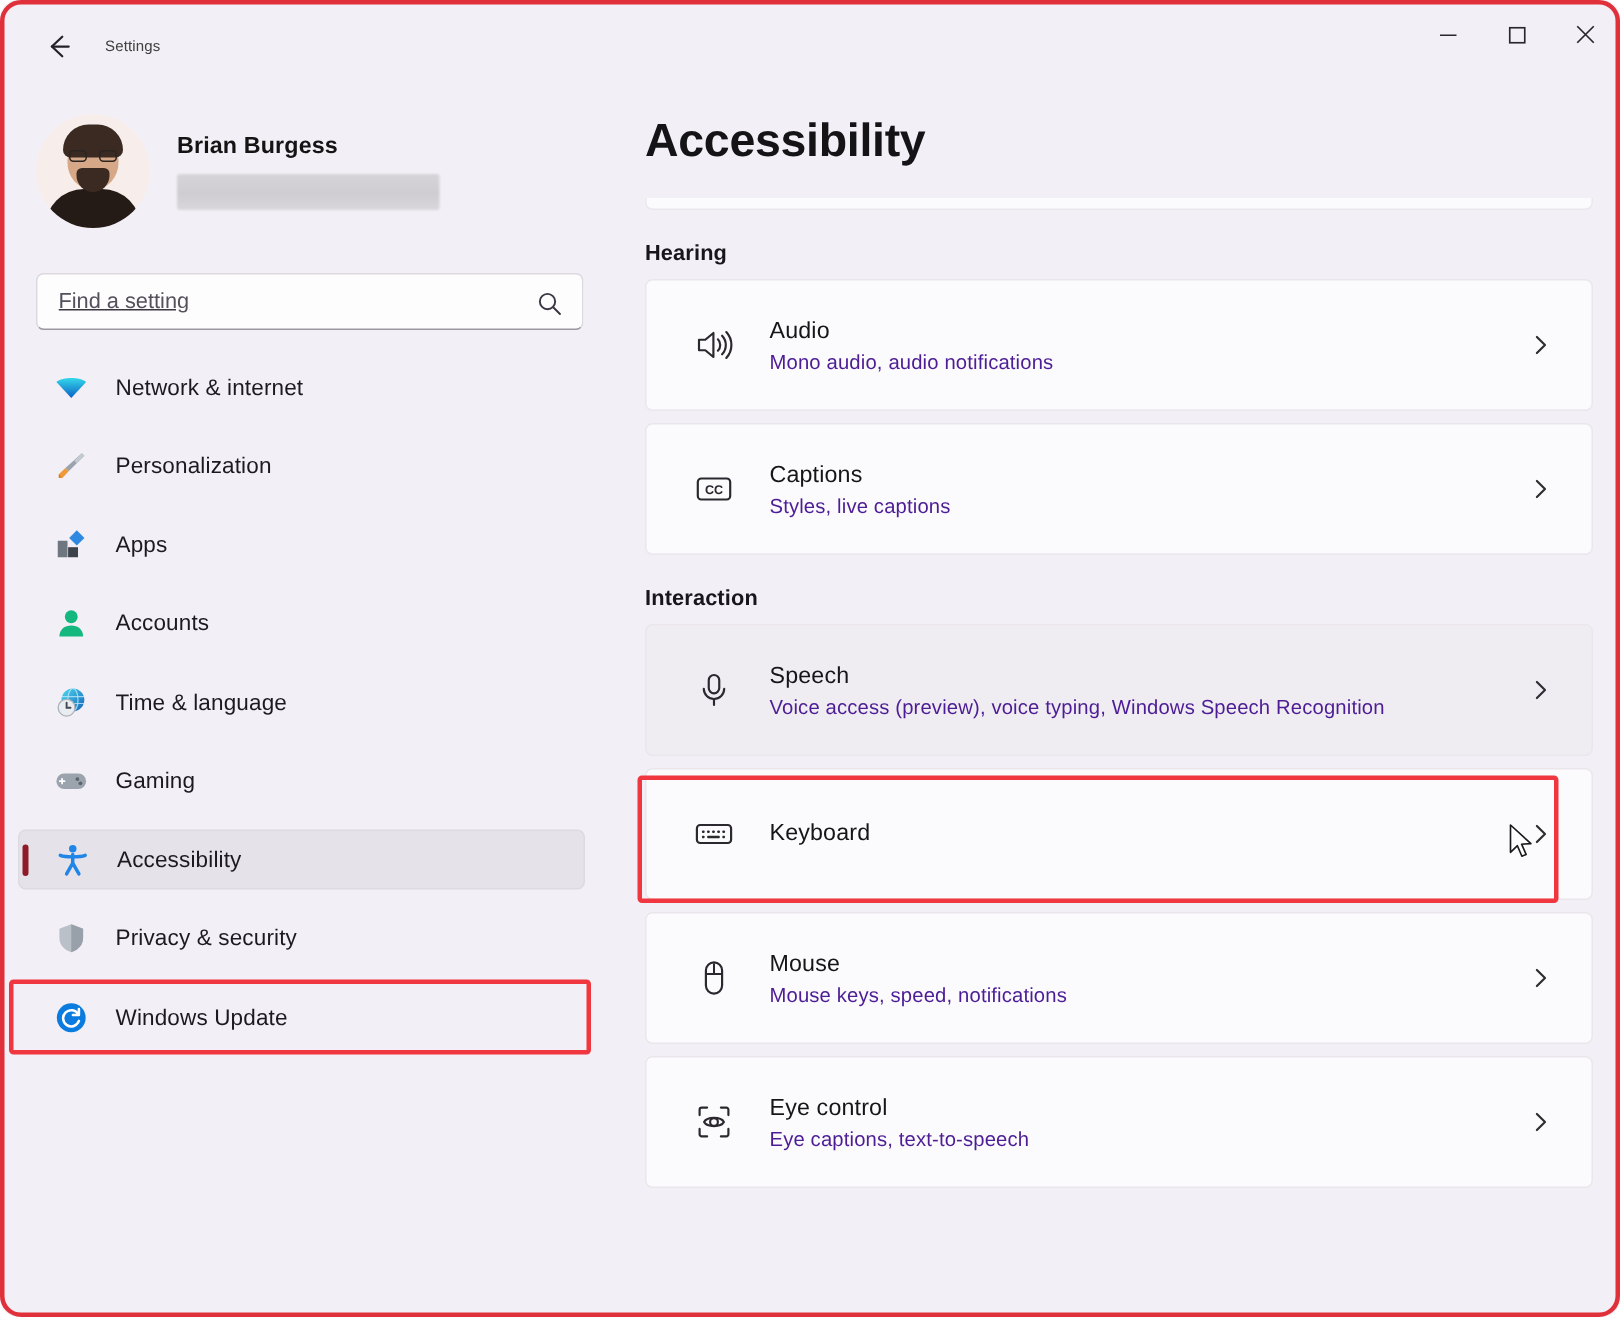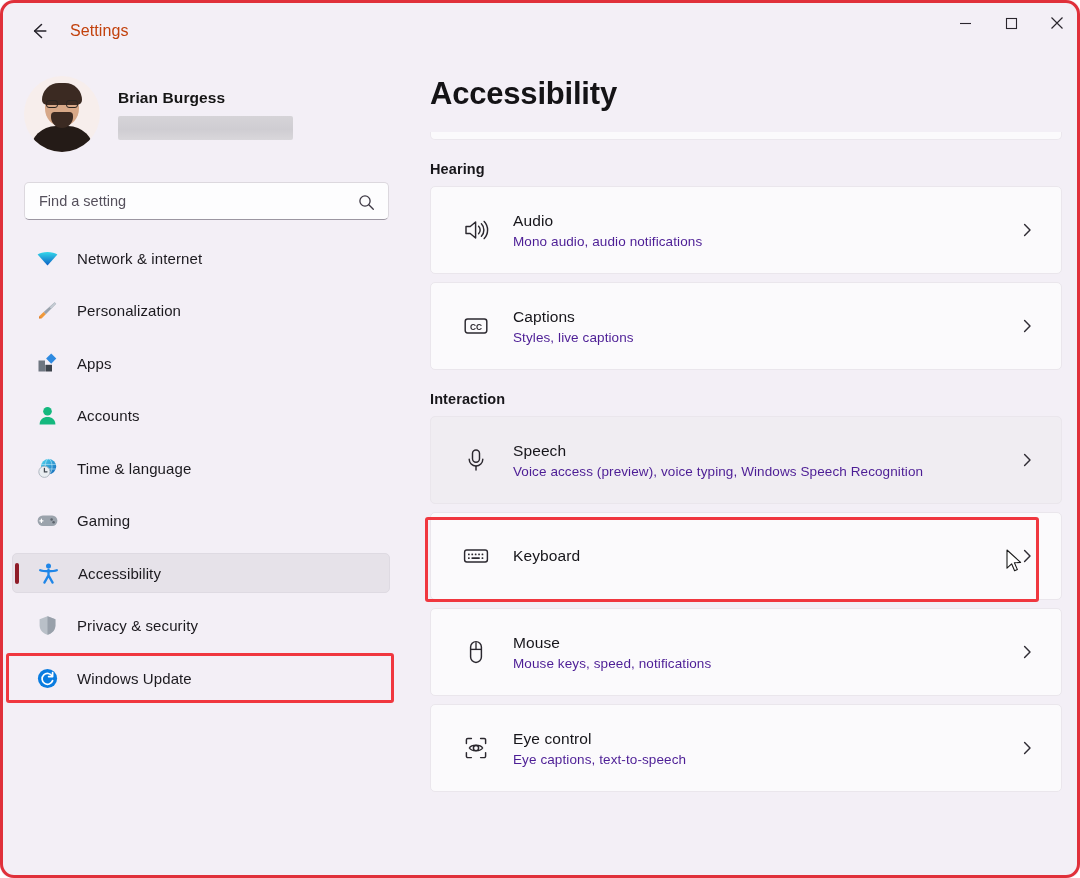--- a/index.html
+++ b/index.html
@@ -44,22 +44,22 @@
   #back-button {
     width: 38px; height: 32px;
     margin-left: 20px;
     display: flex; align-items: center; justify-content: center;
     border-radius: 5px;
     cursor: pointer;
   }
   #back-button svg { display:block; }
   #titlebar-title {
     margin-left: 12px;
-    font-size: 16px;
-    color: #c2410c;
+    font-size: 10px;
+    color: #404040;
     letter-spacing: .1px;
   }
   #window-controls {
     position: absolute;
     right: 0; top: 0;
     height: 46px;
     display: flex;
   }
   .wc {
     width: 46px; height: 46px;
@@ -145,20 +145,21 @@
     cursor: text;
   }
   #search-input {
     border: none; outline: none; background: transparent;
     font-family: "Liberation Sans", sans-serif;
     font-size: 14.5px;
     color: #3b3740;
     padding: 0 36px 0 14px;
     width: 100%;
     height: 100%;
+    text-decoration: underline;
   }
   #search-input::placeholder { color: #55505c; }
   #search-icon {
     position: absolute; right: 13px; top: 11px;
   }
 
   
   #nav { margin-top: 18px; }
   .nav-item {
     position: relative;

